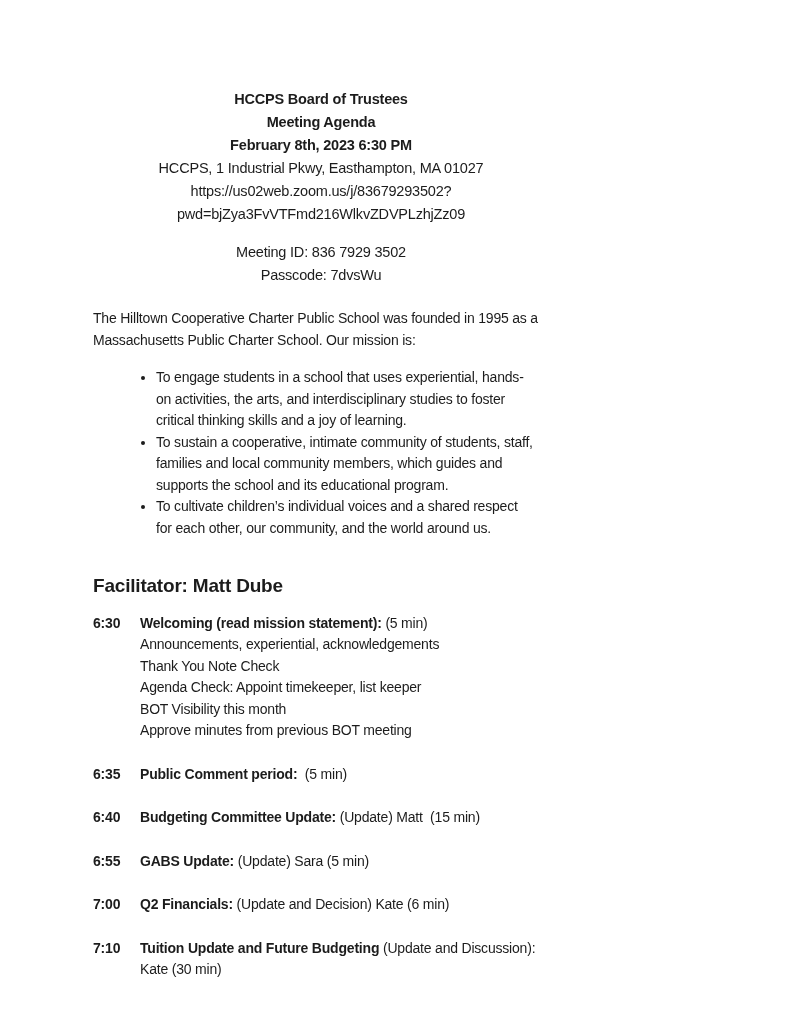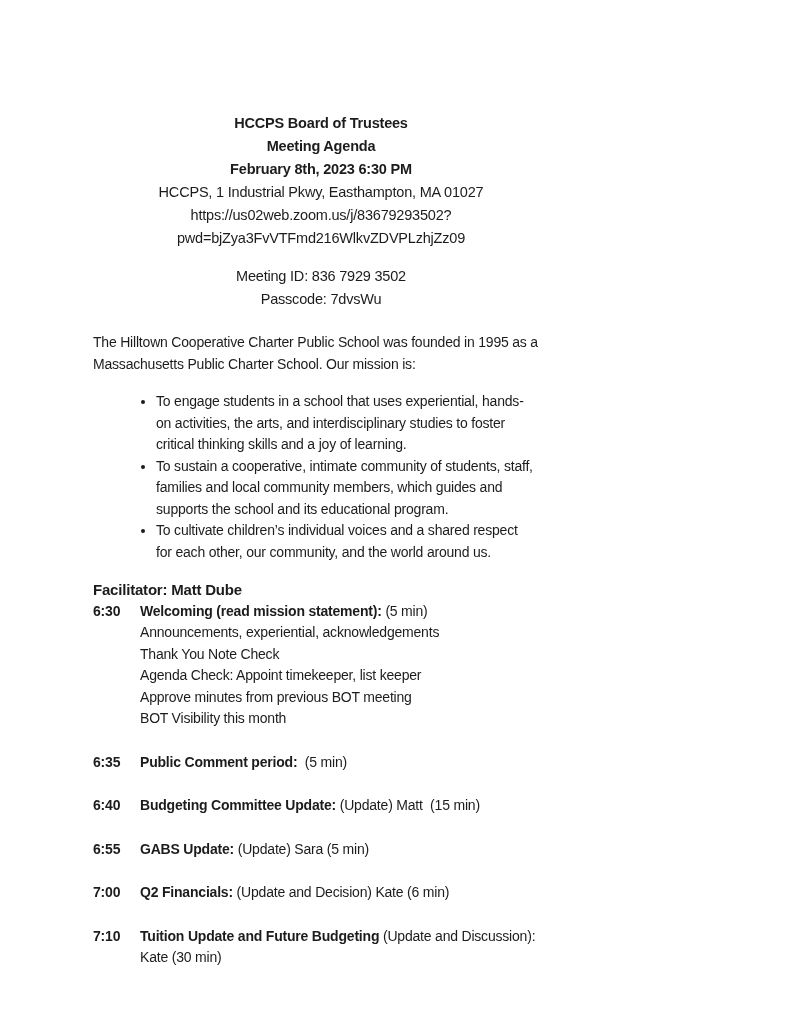--- a/index.html
+++ b/index.html
@@ -6,21 +6,21 @@
   body {
     width: 791px; height: 1024px;
     background: #ffffff;
     font-family: "Liberation Sans", sans-serif;
     color: #1c1c1c;
     letter-spacing: -0.2px;
   }
   .page {
     box-sizing: border-box;
     width: 639px; height: 1024px;
-    padding: 112px 90px 40px 93px;
+    padding: 88px 90px 40px 93px;
     overflow: hidden;
   }
   p { margin: 0; }
   .center { text-align: center; }
   .bold { font-weight: 700; }
 
   .doc-header p {
     font-size: 14.5px;
     line-height: 23px;
   }
@@ -32,27 +32,27 @@
     line-height: 21.5px;
   }
   .mission ul {
     margin: 16px;
     padding-left: 47px;
     list-style-type: disc;
   }
   .mission li { padding-left: 0px; }
 
   .facilitator {
-    margin-top: 16px;
-    font-size: 15px;
+    margin-top: 36px;
+    font-size: 19px;
     font-weight: 700;
     line-height: 21.5px;
   }
 
-  .agenda { font-size: 14px; }
+  .agenda { margin-top: 16px; font-size: 14px; }
   .agenda-item {
     display: flex;
     align-items: flex-start;
     margin-bottom: 22px;
   }
   .agenda-item:last-child { margin-bottom: 0; }
   .agenda-time {
     flex: none;
     width: 47px;
     font-weight: 700;
@@ -90,22 +90,22 @@
   <p class="facilitator">Facilitator: Matt Dube</p>
 
   <div class="agenda">
       <div class="agenda-item">
     <span class="agenda-time">6:30</span>
     <div class="agenda-body">
       <p class="agenda-title"><b>Welcoming (read mission statement):</b><span> (5 min)</span></p>
     <p class="agenda-subline">Announcements, experiential, acknowledgements</p>
           <p class="agenda-subline">Thank You Note Check</p>
           <p class="agenda-subline">Agenda Check: Appoint timekeeper, list keeper</p>
+          <p class="agenda-subline">BOT Visibility this month</p>
           <p class="agenda-subline">Approve minutes from previous BOT meeting</p>
-          <p class="agenda-subline">BOT Visibility this month</p>
         </div>
   </div>
       <div class="agenda-item">
     <span class="agenda-time">6:35</span>
     <div class="agenda-body">
       <p class="agenda-title"><b>Public Comment period:</b><span>  (5 min)</span></p>
     </div>
   </div>
       <div class="agenda-item">
     <span class="agenda-time">6:40</span>

